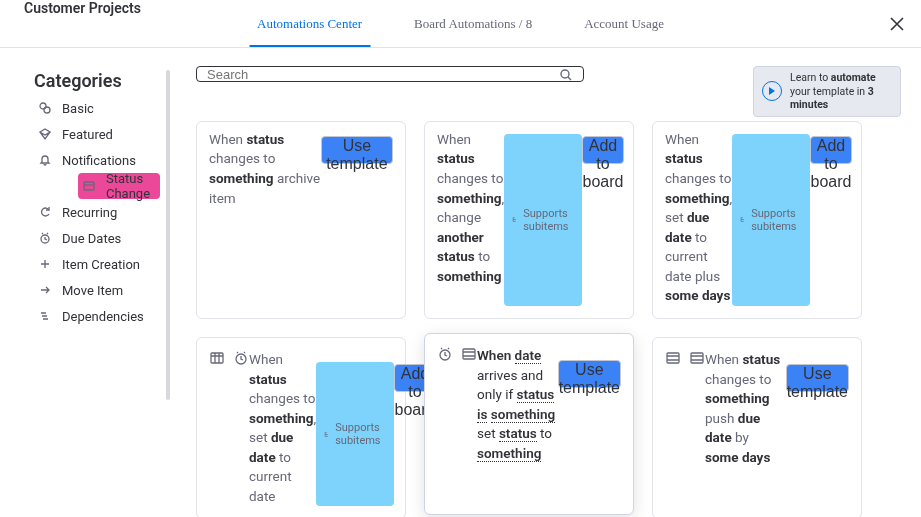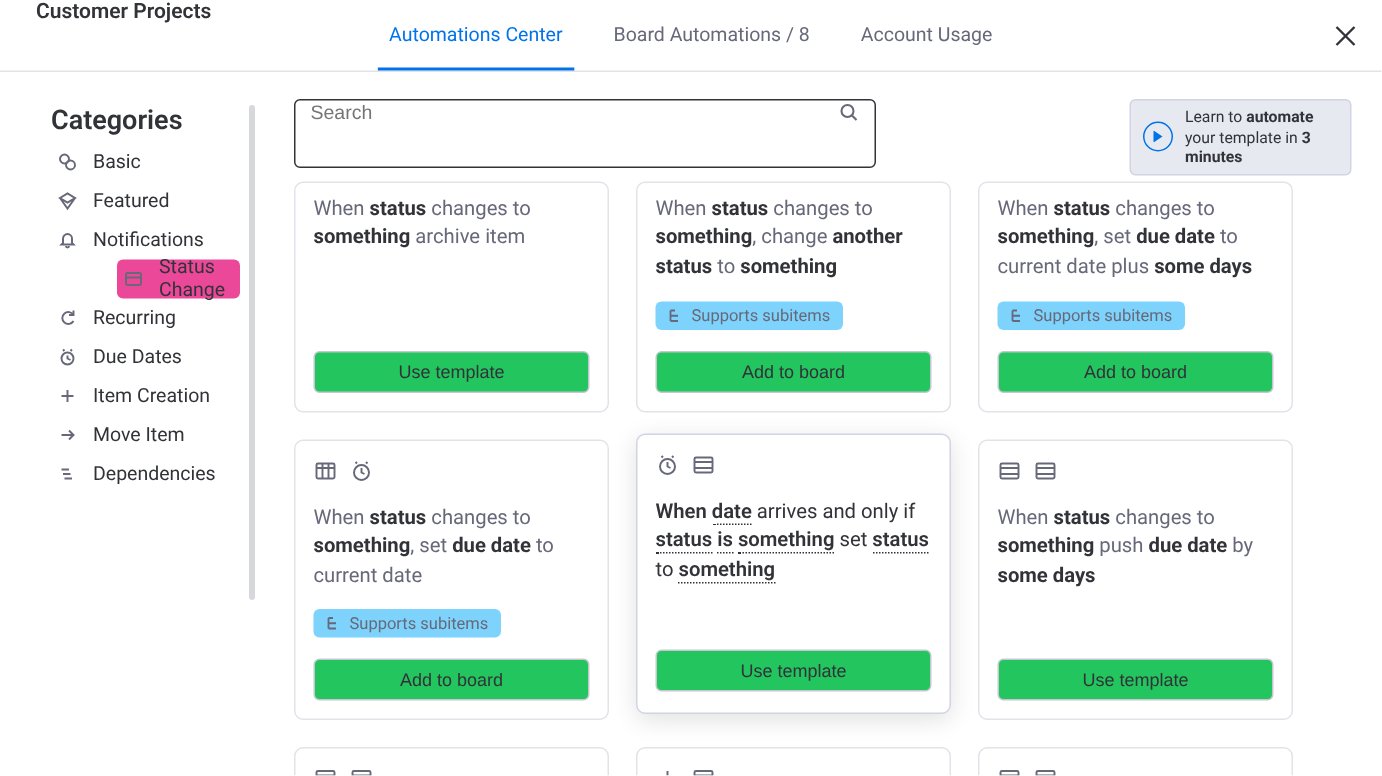--- a/index.html
+++ b/index.html
@@ -26,21 +26,22 @@
     color: #323338;
     flex: 0 0 200px;
   }
   .tabs {
     display: flex;
     position: absolute;
     left: 50%;
     transform: translateX(-50%);
     height: 100%;
     align-items: stretch;
-    gap: 34px;
+    gap: 52px;
+    font-family: Liberation Serif, serif;
   }
   .tab {
     display: flex;
     align-items: center;
     font-size: 13px;
     color: #676879;
     cursor: pointer;
     position: relative;
   }
   .tab.active {
@@ -139,21 +140,21 @@
   .top-row {
     display: flex;
     align-items: stretch;
     gap: 14px;
     margin-bottom: 10px;
   }
   .search-wrap {
     flex: 0 0 388px;
     border: 1px solid #323338;
     border-radius: 4px;
-    height: 46px;
+    height: 16px;
     display: flex;
     align-items: flex-start;
     padding: 0 10px;
     gap: 8px;
   }
   .search-input {
     flex: 1;
     border: none;
     outline: none;
     font-size: 13px;
@@ -190,21 +191,21 @@
     grid-template-columns: repeat(3, 210px);
     gap: 18px 18px;
     align-items: stretch;
   }
   .card {
     border: 1px solid #e1e3e8;
     border-radius: 6px;
     background: #fff;
     padding: 12px 12px 12px 12px;
     display: flex;
-    flex-direction: column;
+    flex-direction: row;
     font-size: 13px;
     color: #323338;
   }
   .card.highlight {
     box-shadow: 0 4px 16px rgba(0,0,0,0.12);
     border-color: #d0d4e4;
     position: relative;
     top: -4px;
     padding-bottom: 14px;
   }
@@ -229,24 +230,24 @@
     font-size: 11px;
     padding: 3px 8px;
     border-radius: 4px;
     margin-top: 12px;
     width: fit-content;
   }
   .tag svg { width: 11px; height: 11px; }
   .card-btn {
     margin-top: 14px;
     border: 1px solid #c5c7d0;
-    background: #22c55e;
+    background: #3b82f6;
     border-radius: 4px;
     height: 28px;
-    font-size: 12px;
+    font-size: 16px;
     color: #323338;
     cursor: pointer;
     width: 100%;
   }
   .card.top { padding-top: 0; margin-top: -6px; }
   .card.top .card-text { padding-top: 8px; }
 
   .card-row3 { height: 40px; padding-bottom:0; overflow:hidden; }
 </style>
 </head>

